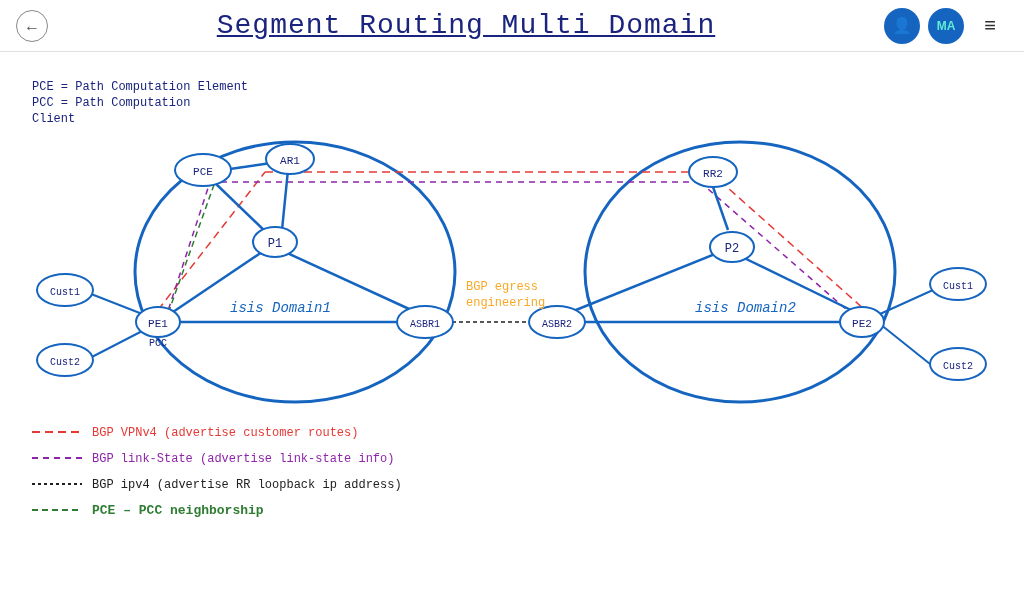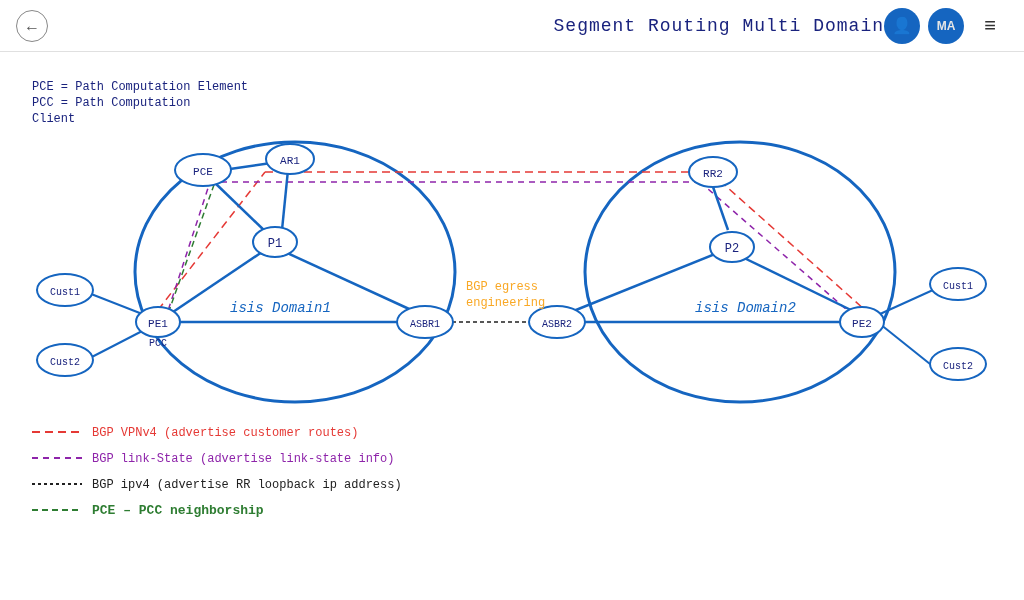--- a/index.html
+++ b/index.html
@@ -28,45 +28,46 @@
       width: 32px; height: 32px;
       border-radius: 50%;
       border: 1.5px solid #888;
       display: flex; align-items: center; justify-content: center;
       cursor: pointer;
       color: #555;
       font-size: 16px;
     }
     .header-title {
       flex: 1;
-      text-align: right;
-      font-size: 18px;
+      text-align: center;
+      font-size: 28px;
       color: #1a237e;
       font-family: 'Courier New', monospace;
       letter-spacing: 1px;
+      text-decoration: underline;
     }
     .header-actions {
       display: flex;
       align-items: center;
       gap: 8px;
     }
     .avatar-icon {
       width: 36px; height: 36px;
       border-radius: 50%;
       background: #1565c0;
       display: flex; align-items: center; justify-content: center;
       color: white;
       font-size: 16px;
     }
     .avatar-ma {
       width: 36px; height: 36px;
       border-radius: 50%;
       background: #1565c0;
       display: flex; align-items: center; justify-content: center;
-      color: #e5e5e5;
+      color: #5eead4;
       font-size: 12px;
       font-weight: bold;
     }
     .menu-icon {
       width: 36px; height: 36px;
       display: flex; align-items: center; justify-content: center;
       cursor: pointer;
       color: #333;
       font-size: 20px;
     }

